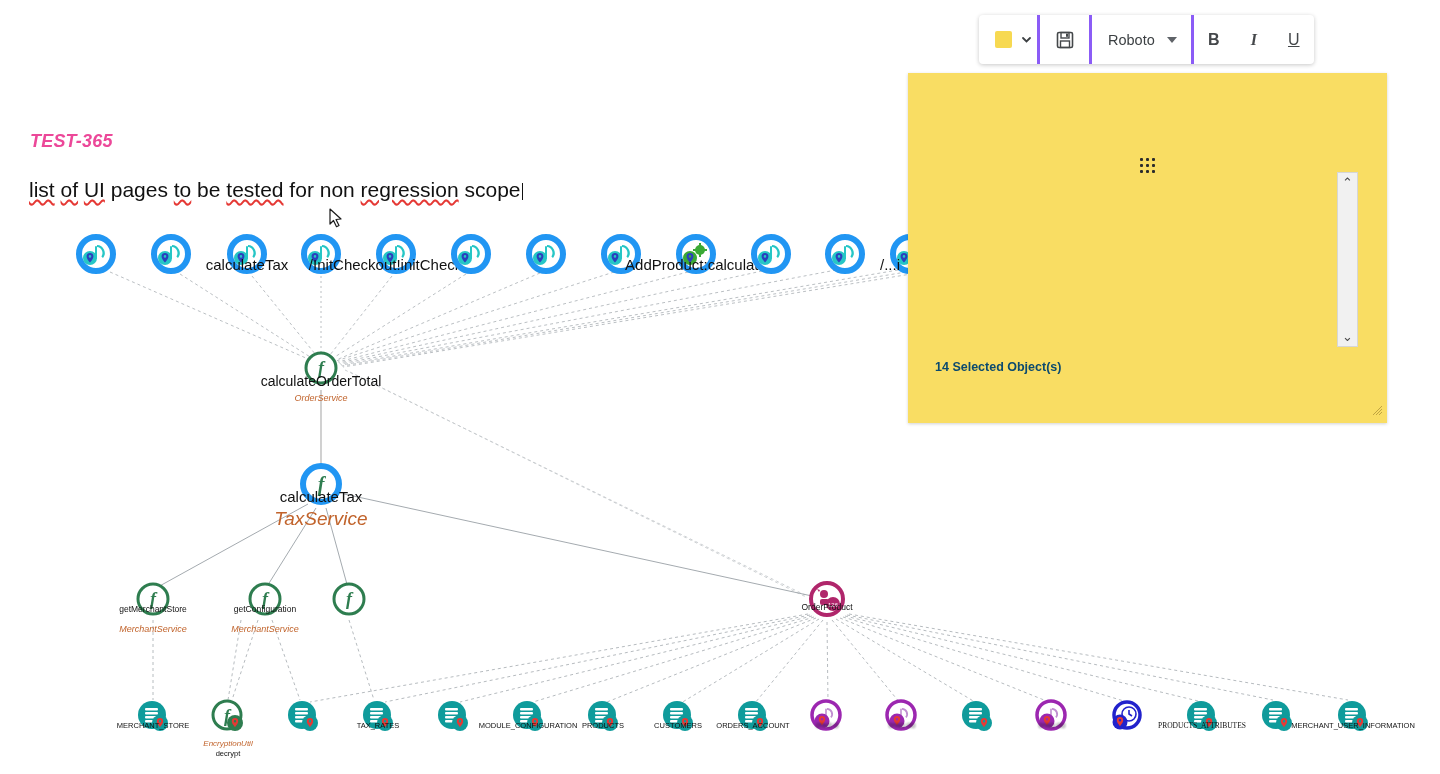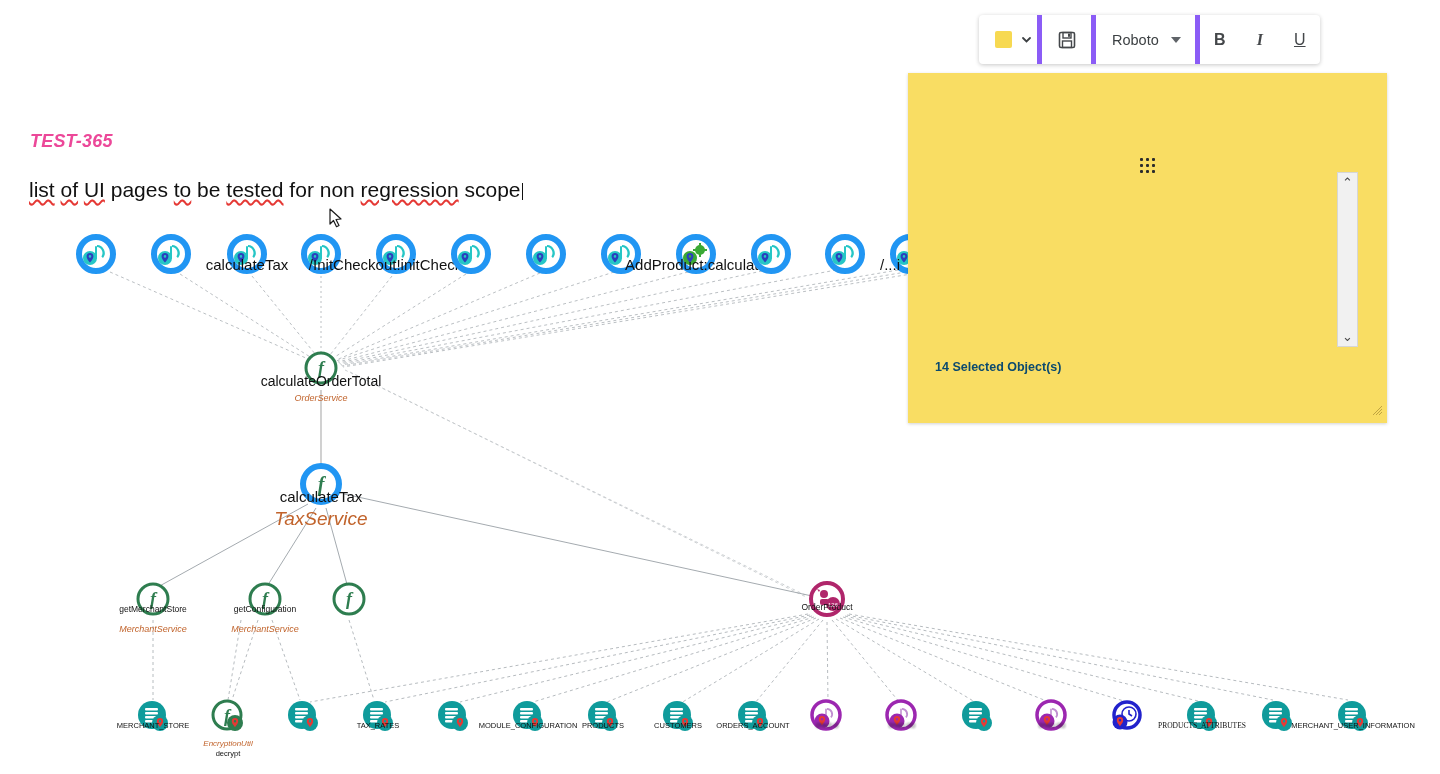--- a/index.html
+++ b/index.html
@@ -70,21 +70,21 @@
   }
 
   
   #toolbar{
     position:absolute;left:979px;top:15px;height:49px;
     display:flex;align-items:stretch;
     background:#fff;border-radius:4px;
     box-shadow:0 1px 4px rgba(0,0,0,.22);
     overflow:hidden;
   }
-  .tb-group{display:flex;align-items:center;border-right:5px solid #8b5cf6;}
+  .tb-group{display:flex;align-items:center;border-right:3px solid #8b5cf6;}
   .tb-group:last-child{border-right:none;}
   .tb-btn{
     display:flex;align-items:center;justify-content:center;
     height:49px;cursor:pointer;color:#44474a;
   }
   #swatch-btn{padding:0 4px 0 16px;gap:8px;}
   .swatch{width:17px;height:17px;background:#f7d951;border-radius:2px;}
   #save-btn{width:49px;}
   #font-btn{padding:0 14px 0 16px;gap:12px;font-size:14.5px;color:#3c4043;}
   .caret-tri{width:0;height:0;border-left:5px solid transparent;border-right:5px solid transparent;

